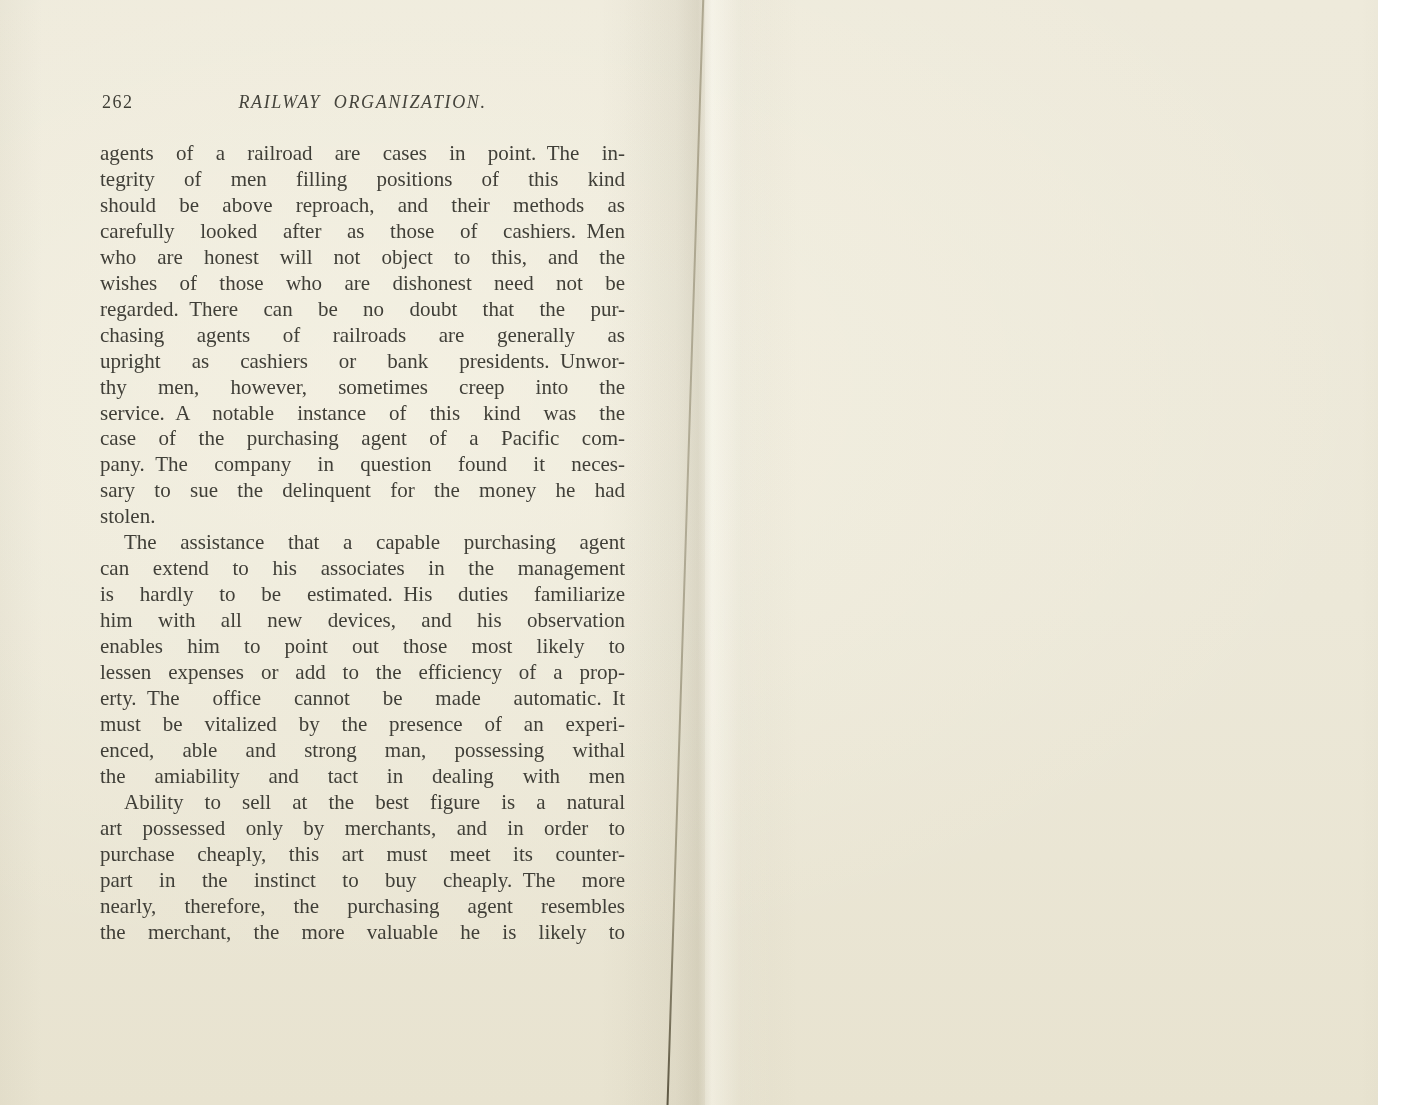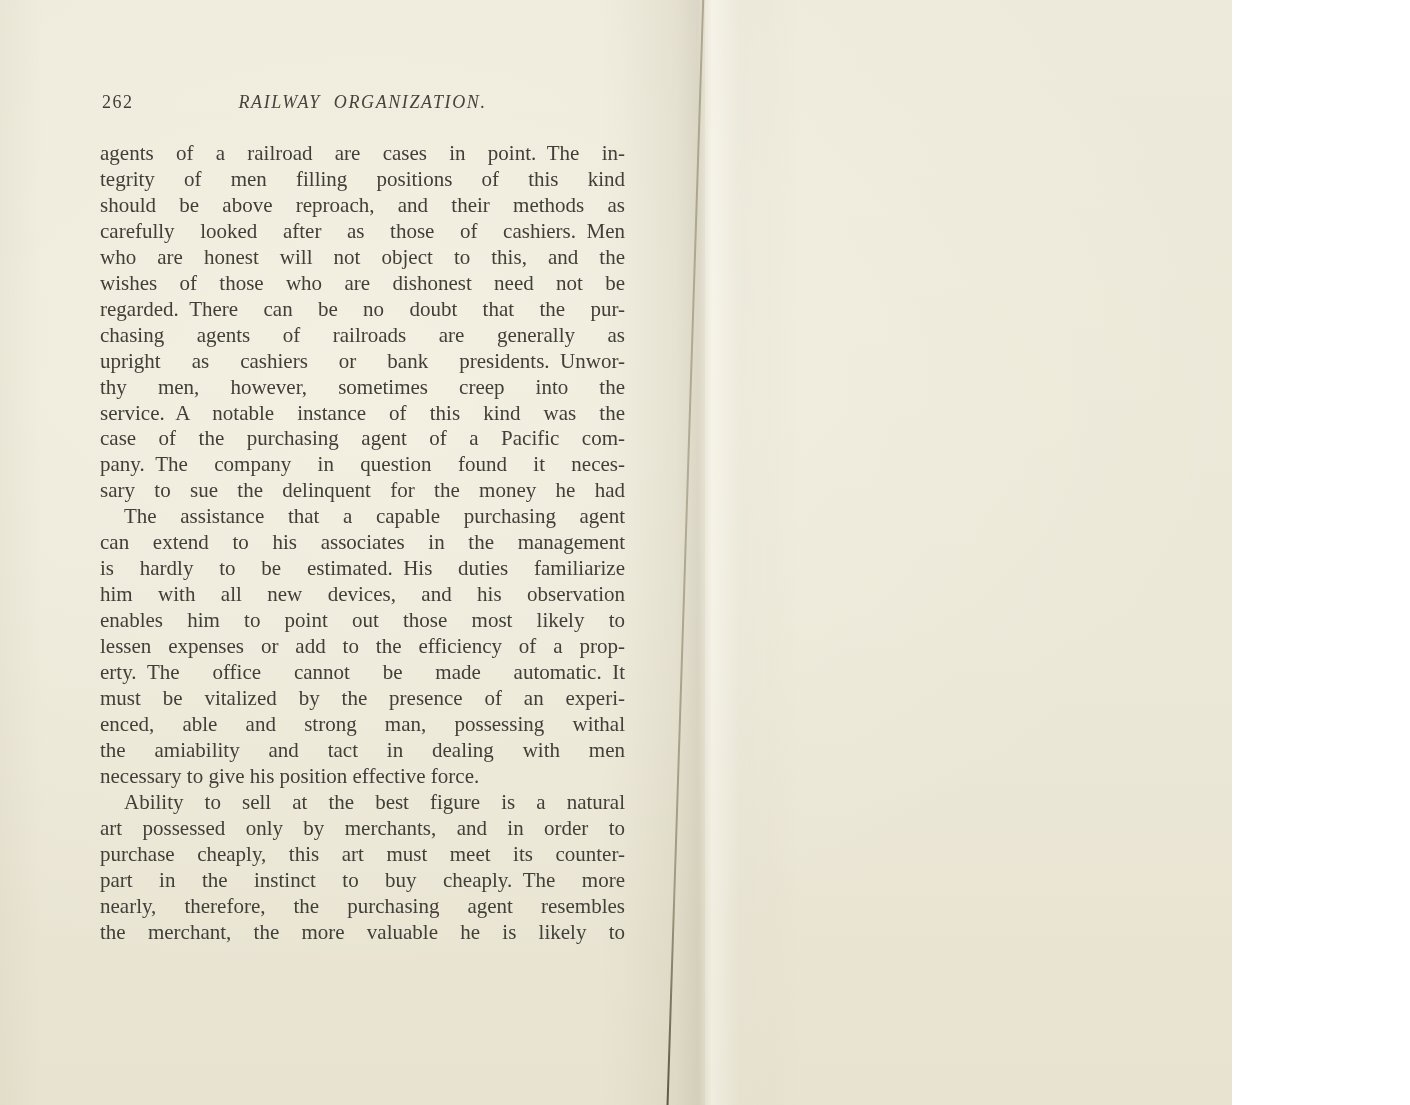--- a/index.html
+++ b/index.html
@@ -3,21 +3,21 @@
 <meta charset="utf-8">
 <style>
   html, body { margin: 0; padding: 0; }
   body {
     width: 1410px; height: 1105px;
     font-family: "Liberation Serif", "DejaVu Serif", serif;
     overflow: hidden;
   }
   .spread {
     position: relative;
-    width: 1232px; height: 1105px;
+    width: 1378px; height: 1105px;
     background:
       radial-gradient(ellipse 120% 90% at 30% 35%, rgba(255,253,242,0.35) 0%, rgba(255,253,242,0) 60%),
       linear-gradient(180deg, #eeeadb 0%, #ece8d8 55%, #e8e3d0 100%);
     overflow: hidden;
   }
   
   .page { position: absolute; top: 0; height: 100%; }
   .page-left {
     left: 0; width: 705px;
     background: linear-gradient(90deg, rgba(120,110,80,0.05) 0%, rgba(120,110,80,0) 6%, rgba(120,110,80,0) 88%, rgba(120,110,80,0.04) 100%);
@@ -106,31 +106,31 @@
         <div class="line">who are honest will not object to this, and the</div>
         <div class="line">wishes of those who are dishonest need not be</div>
         <div class="line">regarded. There can be no doubt that the pur-</div>
         <div class="line">chasing agents of railroads are generally as</div>
         <div class="line">upright as cashiers or bank presidents. Unwor-</div>
         <div class="line">thy men, however, sometimes creep into the</div>
         <div class="line">service. A notable instance of this kind was the</div>
         <div class="line">case of the purchasing agent of a Pacific com-</div>
         <div class="line">pany. The company in question found it neces-</div>
         <div class="line">sary to sue the delinquent for the money he had</div>
+        <div class="line line-last">stolen.</div>
         <div class="line line-indent">The assistance that a capable purchasing agent</div>
         <div class="line">can extend to his associates in the management</div>
         <div class="line">is hardly to be estimated. His duties familiarize</div>
         <div class="line">him with all new devices, and his observation</div>
         <div class="line">enables him to point out those most likely to</div>
         <div class="line">lessen expenses or add to the efficiency of a prop-</div>
         <div class="line">erty. The office cannot be made automatic. It</div>
         <div class="line">must be vitalized by the presence of an experi-</div>
         <div class="line">enced, able and strong man, possessing withal</div>
         <div class="line">the amiability and tact in dealing with men</div>
-        <div class="line line-last">necessary to give his position effective force.</div>
         <div class="line line-indent">Ability to sell at the best figure is a natural</div>
         <div class="line">art possessed only by merchants, and in order to</div>
         <div class="line">purchase cheaply, this art must meet its counter-</div>
         <div class="line">part in the instinct to buy cheaply. The more</div>
         <div class="line">nearly, therefore, the purchasing agent resembles</div>
         <div class="line">the merchant, the more valuable he is likely to</div>
       </div>
   </div>
 
   <div class="page page-right">

